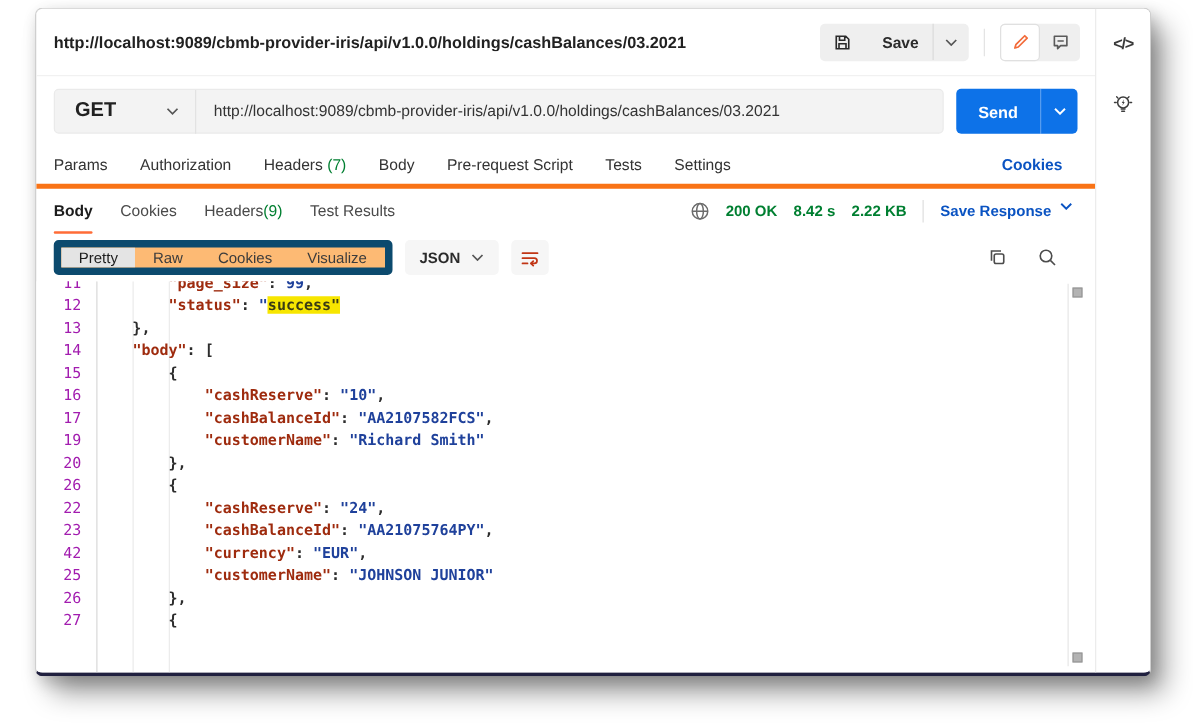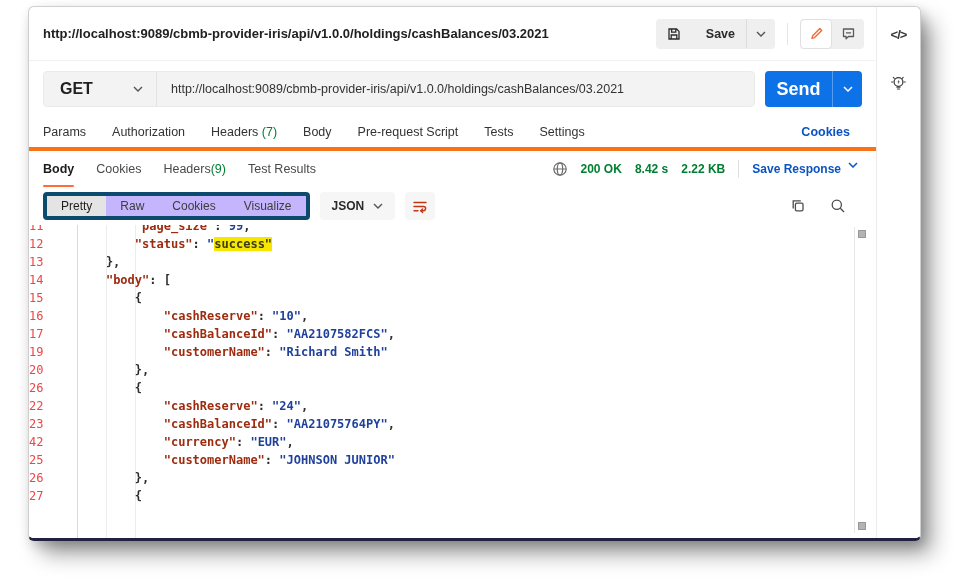--- a/index.html
+++ b/index.html
@@ -27,57 +27,57 @@
   .pencil-btn { width:32px; height:30px; background:#ffffff; border:1px solid #e0e0e0; border-radius:4px; display:flex; align-items:center; justify-content:center; cursor:pointer; }
   .comment-btn { width:32px; height:30px; display:flex; align-items:center; justify-content:center; cursor:pointer; }
 
   
   .reqrow { height:56px; display:flex; align-items:center; padding:0 14px; gap:10px; }
   .url-field { flex:1; height:36px; display:flex; align-items:center; background:#f3f3f3; border:1px solid #eaeaea; border-radius:4px; min-width:0; }
   .method { width:112px; flex:0 0 112px; display:flex; align-items:center; justify-content:space-between; padding:0 13px 0 16px; font-size:16px; font-weight:700; color:#212121; cursor:pointer; }
   .field-sep { width:1px; height:35px; background:#e2e2e2; }
   .url-text { padding:0 14px; font-size:12.5px; color:#333; white-space:nowrap; overflow:hidden; }
   .send-btn { width:97px; height:36px; flex:0 0 97px; background:#0d72e8; border-radius:4px; display:flex; color:#fff; cursor:pointer; }
-  .send-main { flex:1; display:flex; align-items:center; justify-content:center; font-size:18px; font-weight:700; }
+  .send-main { flex:1; display:flex; align-items:center; justify-content:center; font-size:13px; font-weight:700; }
   .send-caret { width:30px; border-left:1px solid rgba(255,255,255,.30); display:flex; align-items:center; justify-content:center; }
 
   
   .reqtabs { height:34px; display:flex; align-items:center; gap:26px; padding:0 14px; border-bottom:4px solid #f97316; font-size:12.5px; color:#333; }
   .req-tab { cursor:pointer; white-space:nowrap; }
   .tab-count { color:#007f31; }
   .cookies-link { margin-left:auto; color:#0a53c2; font-weight:700; padding-right:12px; cursor:pointer; }
 
   
   .resptabs { height:36px; display:flex; align-items:center; gap:22px; padding:0 14px; font-size:12.5px; color:#4a4a4a; }
   .resp-tab { height:100%; display:flex; align-items:center; position:relative; cursor:pointer; white-space:nowrap; }
   .resp-tab.active { color:#1c1c1c; font-weight:700; }
   .resp-tab.active::after { content:""; position:absolute; left:0; right:0; bottom:0; height:2px; background:#ff6c37; border-radius:1px; }
   .resp-meta { margin-left:auto; display:flex; align-items:center; gap:13px; font-size:12px; padding-right:4px; }
   .meta-green { color:#007f31; font-weight:600; white-space:nowrap; }
   .meta-sep { width:1px; height:18px; background:#e0e0e0; }
   .save-response { color:#0a53c2; font-weight:700; display:flex; gap:7px; cursor:pointer; white-space:nowrap; }
 
   
   .viewbar { height:38px; display:flex; align-items:center; padding:0 14px; gap:10px; }
-  .segmented { display:flex; background:#c4b5fd; border:4px solid #0c4a6e; border-radius:4px; height:28px; overflow:hidden; }
+  .segmented { display:flex; background:#fdba74; border:6px solid #0c4a6e; border-radius:4px; height:28px; overflow:hidden; }
   .segment { padding:0 14px; display:flex; align-items:center; font-size:12px; color:#3c3c3c; cursor:pointer; }
   .segment.active { background:#e4e4e4; color:#1d1d1d; }
   .format-pill { display:flex; align-items:center; gap:9px; background:#f6f6f6; border-radius:4px; height:28px; padding:0 12px; font-size:12px; font-weight:700; color:#2b2b2b; cursor:pointer; }
   .wrap-pill { width:30px; height:28px; background:#f6f6f6; border-radius:4px; display:flex; align-items:center; justify-content:center; cursor:pointer; }
   .view-actions { margin-left:auto; display:flex; align-items:center; gap:24px; padding-right:16px; }
   .icon-btn { cursor:pointer; display:flex; align-items:center; }
 
   
   .codearea { flex:1; position:relative; overflow:hidden; font-family:"DejaVu Sans Mono", monospace; font-size:12px; background:#fff; }
   .gutter-rule { position:absolute; left:48px; top:0; bottom:0; width:1px; background:#dadada; }
   .indent-guide { position:absolute; top:0; bottom:0; width:1px; background:#ececec; }
   .guide-1 { left:77px; } .guide-2 { left:106px; }
   .code-scroll { position:relative; margin-top:-8px; }
   .code-line { display:flex; height:18px; line-height:18px; }
-  .line-num { flex:0 0 48px; width:48px; padding-right:12px; color:#ef4444; }
+  .line-num { flex:0 0 48px; width:48px; text-align:right; padding-right:12px; color:#a21caf; }
   .line-text { white-space:pre; font-weight:700; color:#2d2d2d; }
   .seg-k { color:#9e2b0e; }
   .seg-v { color:#1f419b; }
   .seg-p { color:#2d2d2d; }
   .seg-h { color:#3a3c14; background:#f7e600; }
   .v-scroll { position:absolute; top:2px; bottom:5px; right:9px; width:13px; border-left:1px solid #e7e7e7; }
   .scroll-btn { position:absolute; left:3px; width:8px; height:8px; background:#b3b3b3; border:1px solid #989898; cursor:pointer; }
   .scroll-btn.top { top:3px; } .scroll-btn.bottom { bottom:3px; }
 
   .code-glyph { font-size:13px; font-weight:700; color:#3a3a3a; letter-spacing:-1px; cursor:pointer; }

